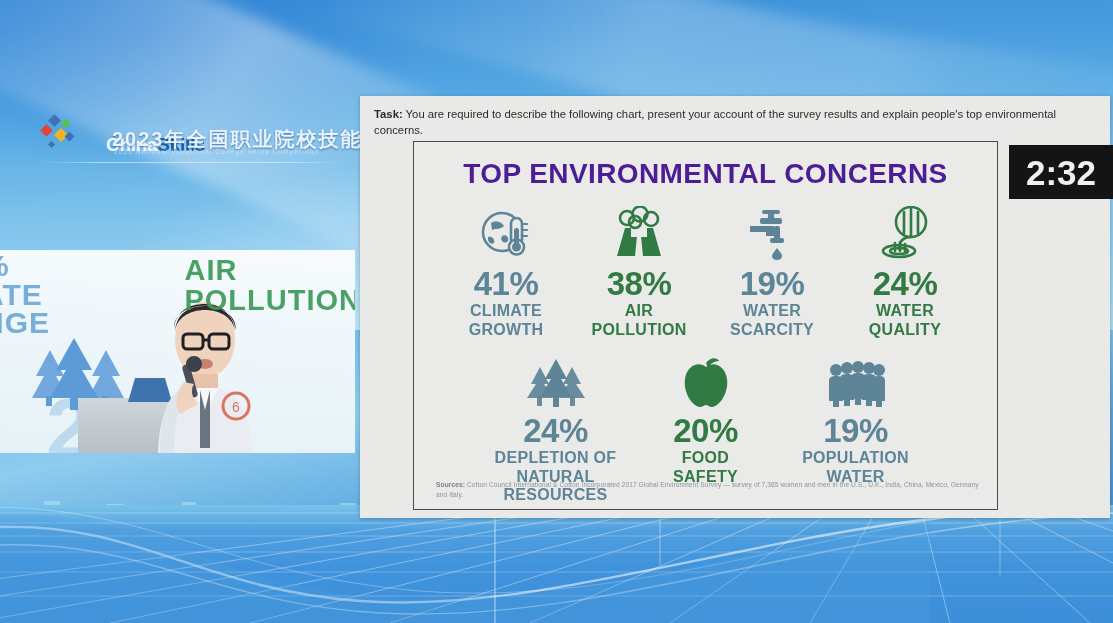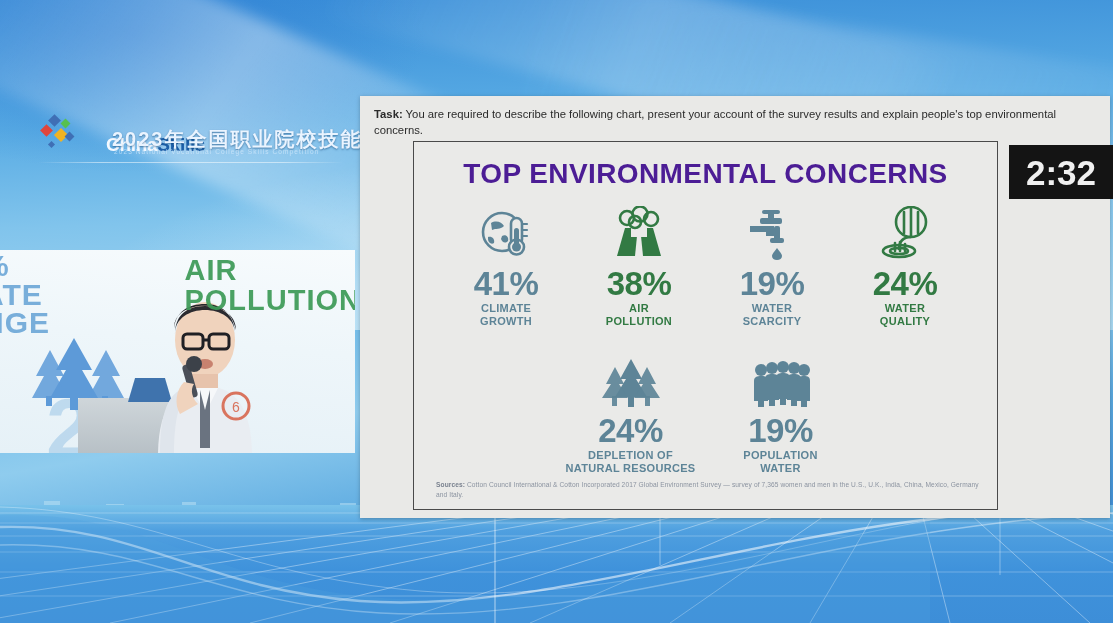--- a/index.html
+++ b/index.html
@@ -237,21 +237,21 @@
   }
   .stat-pct {
     font-size: 33px;
     font-weight: 800;
     line-height: 1.05;
     margin-top: 5px;
     font-family: "Liberation Sans Narrow", "Liberation Sans", sans-serif;
     letter-spacing: -0.5px;
   }
   .stat-label {
-    font-size: 11px;
+    font-size: 16px;
     font-weight: 700;
     line-height: 1.18;
     letter-spacing: 0.3px;
     font-family: "Liberation Sans Narrow", "Liberation Sans", sans-serif;
   }
   .c-blue { color: #5d8497; }
   .c-green { color: #327a43; }
 
   .chart-sources {
     position: absolute;
@@ -557,20 +557,35 @@
               </g>
             </svg>
           </div>
           <div class="stat-pct c-blue">24%</div>
           <div class="stat-label c-blue">
             <div>DEPLETION OF</div>
             <div>NATURAL RESOURCES</div>
           </div>
         </div>
 
+        <div class="stat">
+          <div class="stat-icon">
+            <svg width="50" height="52" viewBox="0 0 50 52">
+              <g fill="#327a43">
+                <path d="M25 6 C29 0 36 0 38 4 C33 4 29 7 27 11 Z"></path>
+                <path d="M25 10 C18 4 6 8 4 22 C2 36 12 50 19 50 C22 50 23 48 25 48 C27 48 28 50 31 50 C38 50 48 36 46 22 C44 8 32 4 25 10 Z"></path>
+              </g>
+            </svg>
+          </div>
+          <div class="stat-pct c-green">20%</div>
+          <div class="stat-label c-green">
+            <div>FOOD</div>
+            <div>SAFETY</div>
+          </div>
+        </div>
 
         <div class="stat">
           <div class="stat-icon">
             <svg width="58" height="50" viewBox="0 0 58 50">
               <g fill="#5d8497">
                 <circle cx="9" cy="11" r="6"></circle>
                 <path d="M2 22 C2 18 5 17 9 17 C13 17 16 18 16 22 L16 42 L12 42 L12 48 L6 48 L6 42 L2 42 Z"></path>
                 <circle cx="20" cy="9" r="6"></circle>
                 <path d="M13 20 C13 16 16 15 20 15 C24 15 27 16 27 20 L27 41 L23 41 L23 47 L17 47 L17 41 L13 41 Z"></path>
                 <circle cx="31" cy="8" r="6"></circle>

